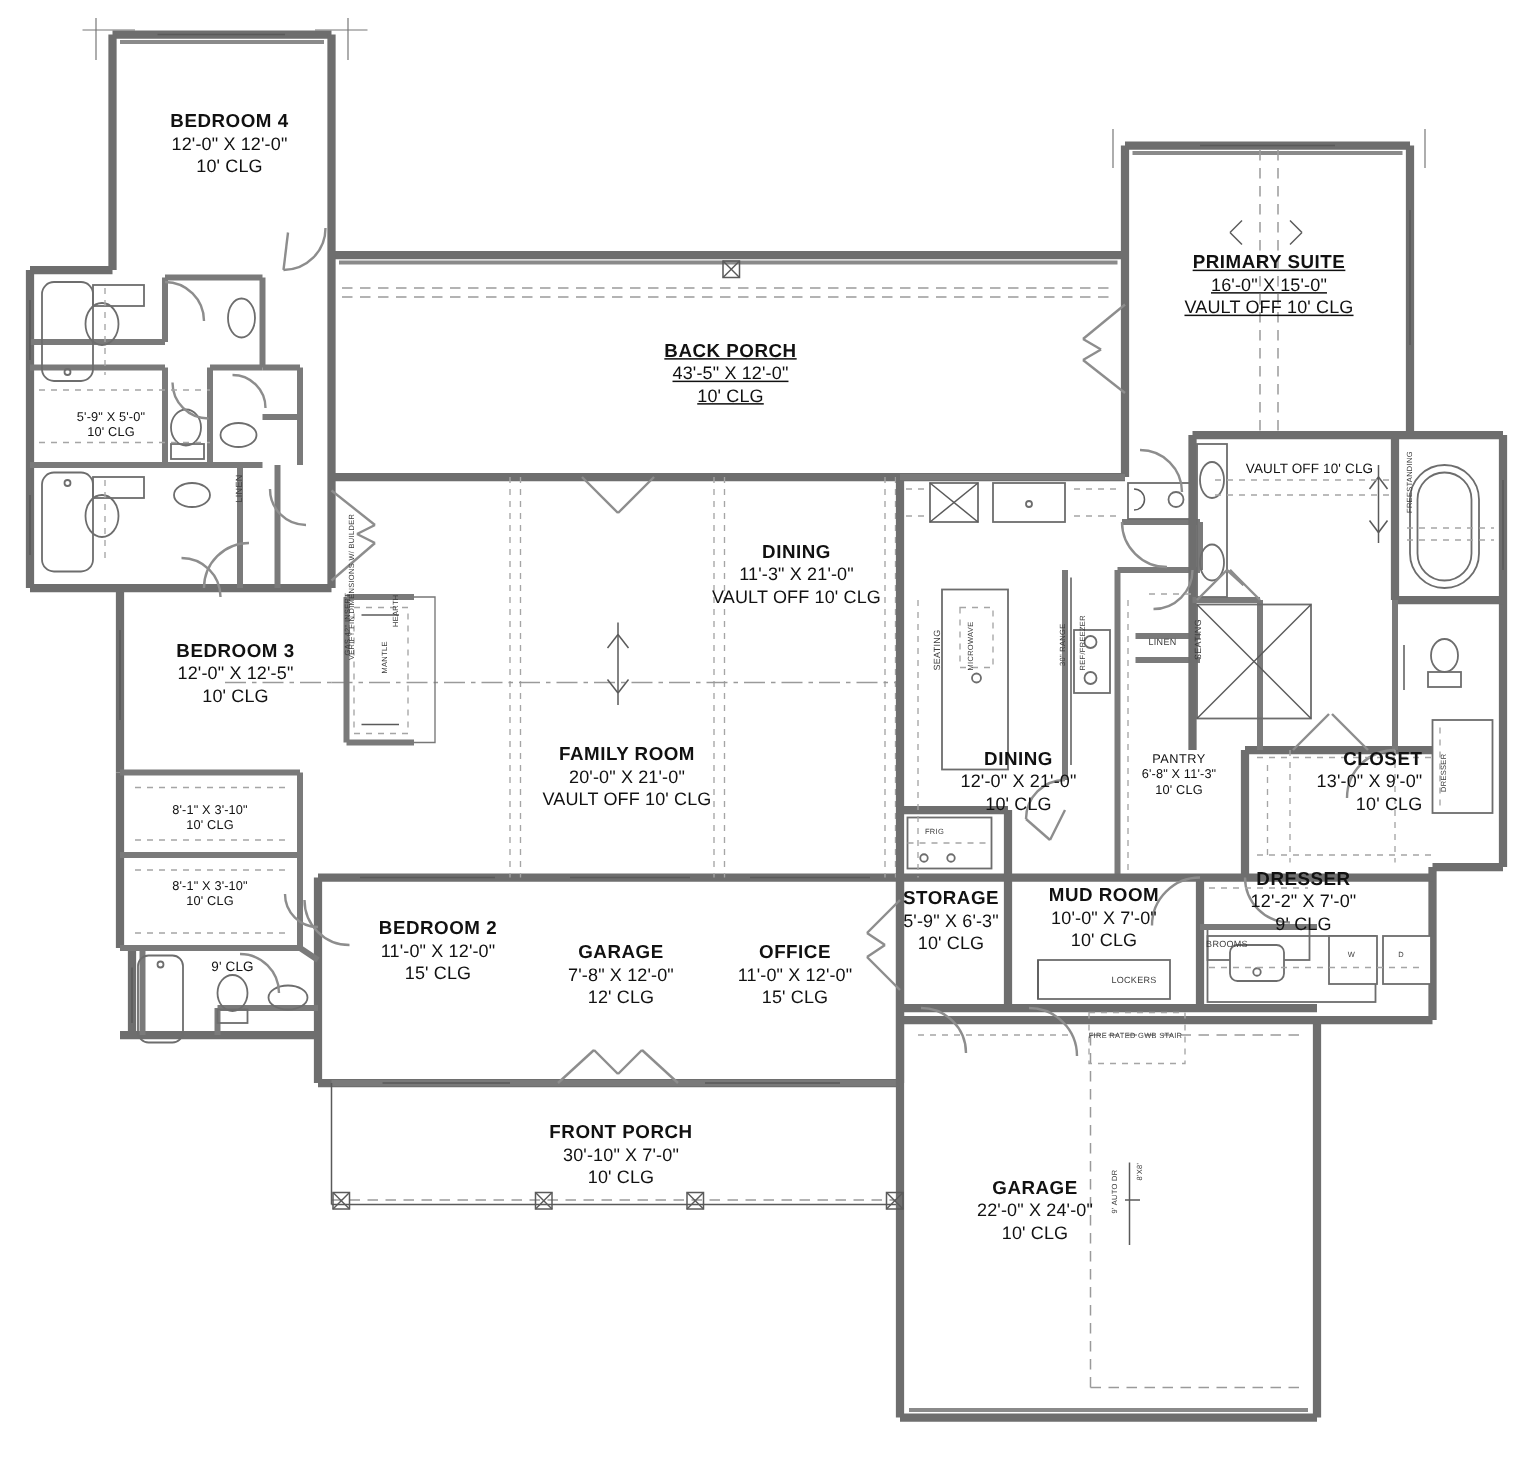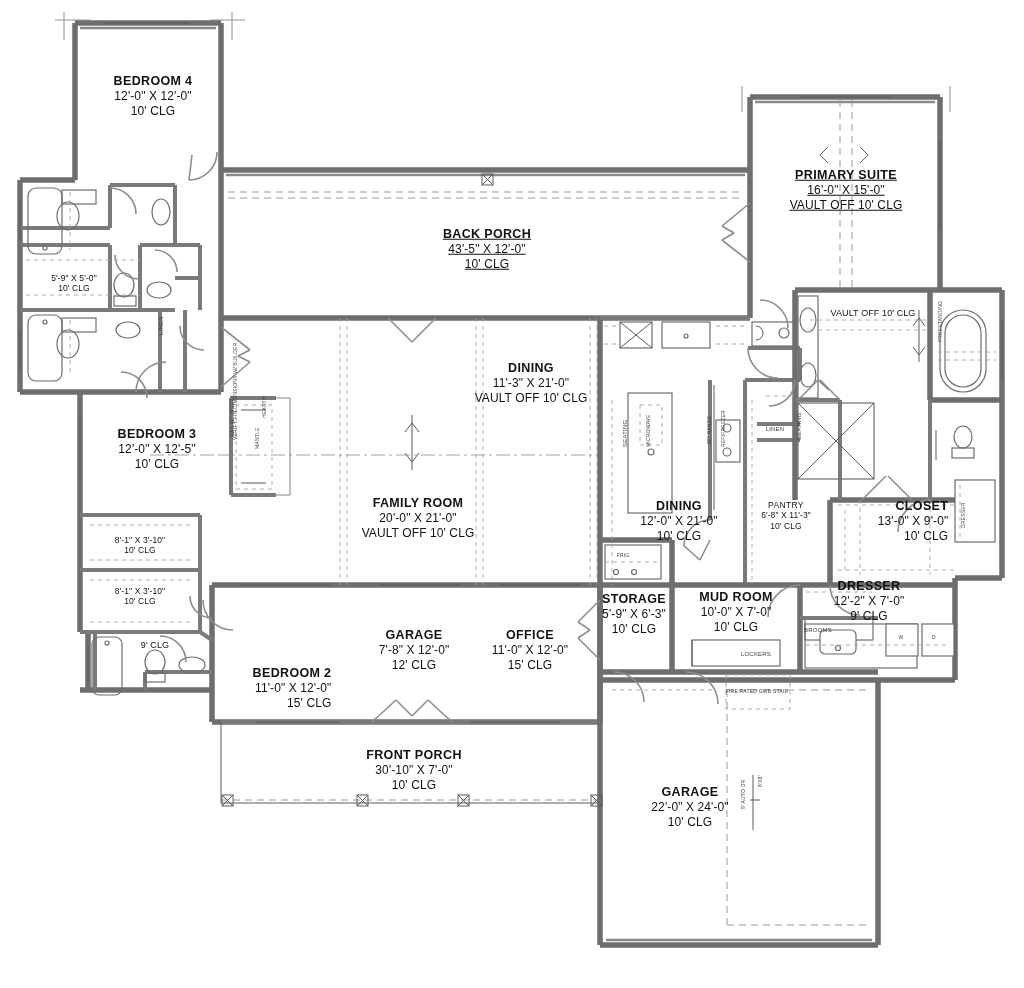--- a/index.html
+++ b/index.html
@@ -513,21 +513,21 @@
       <div class="room-label" style="left: 736px; top: 612px;">
         <div class="rl-name">MUD ROOM</div>
         <div class="rl-dim">10'-0" X 7'-0"</div>
         <div class="rl-clg">10' CLG</div>
       </div>
       <div class="room-label" style="left: 869px; top: 601px;">
         <div class="rl-name">DRESSER</div>
         <div class="rl-dim">12'-2" X 7'-0"</div>
         <div class="rl-clg">9' CLG</div>
       </div>
-      <div class="room-label" style="left: 292px; top: 688px; text-align: right;">
+      <div class="room-label" style="left: 292px; top: 634px;">
         <div class="rl-name">BEDROOM 2</div>
         <div class="rl-dim">11'-0" X 12'-0"</div>
         <div class="rl-clg">15' CLG</div>
       </div>
       <div class="room-label" style="left: 414px; top: 650px;">
         <div class="rl-name">GARAGE</div>
         <div class="rl-dim">7'-8" X 12'-0"</div>
         <div class="rl-clg">12' CLG</div>
       </div>
       <div class="room-label" style="left: 530px; top: 650px;">

